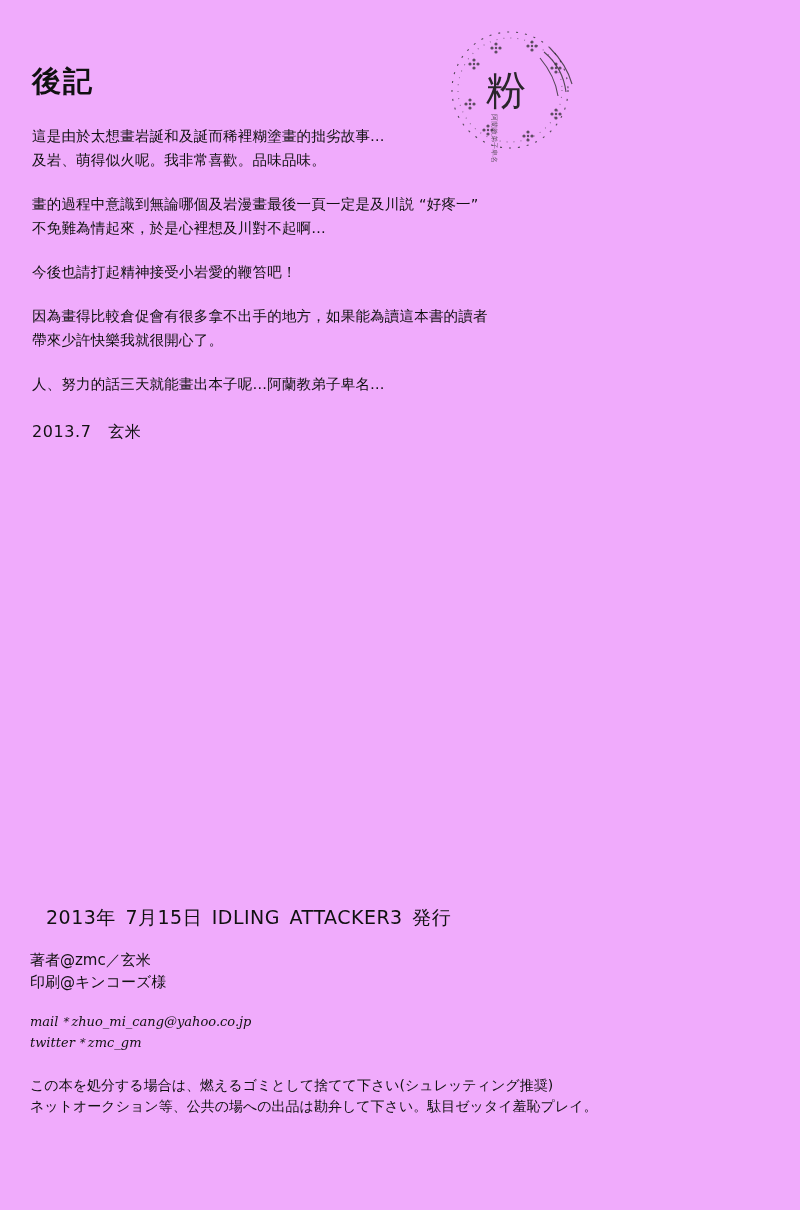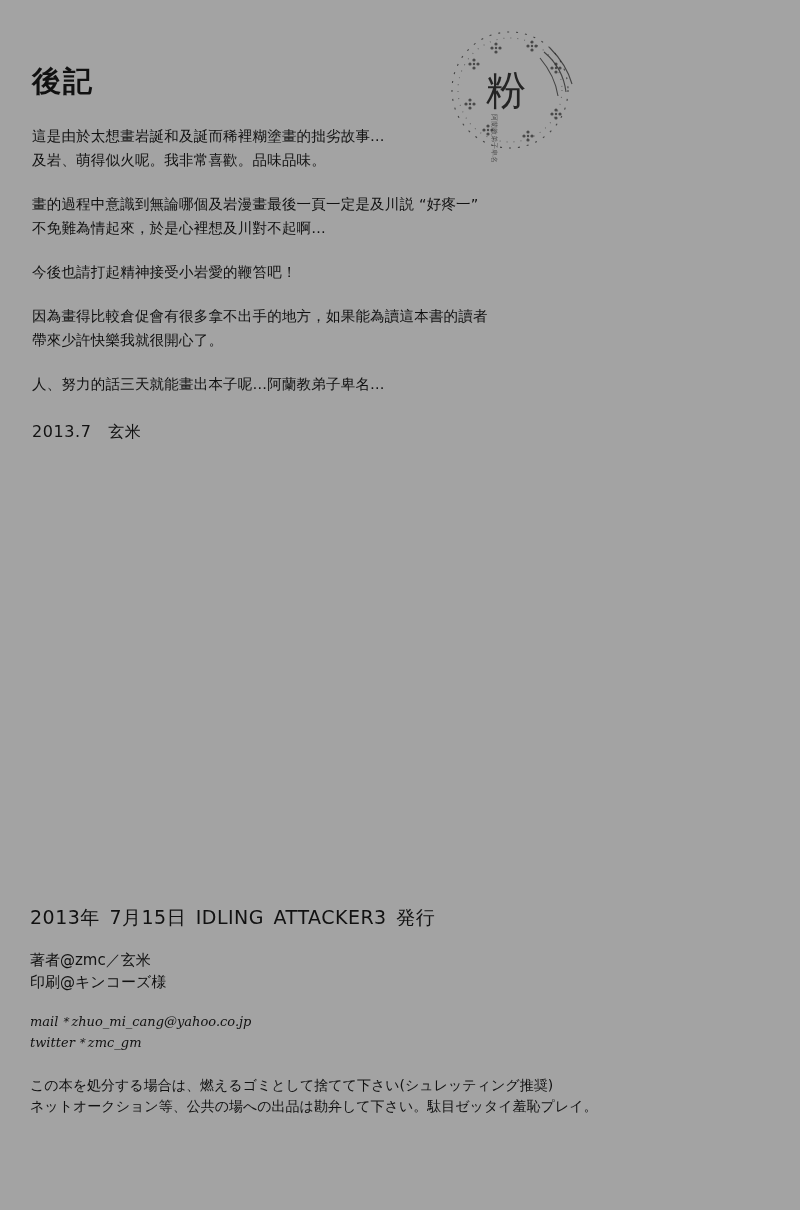--- a/index.html
+++ b/index.html
@@ -12,21 +12,21 @@
     height: 1210px;
     position: relative;
     font-family: "Liberation Sans", sans-serif;
     color: #1a1a1a;
     overflow: hidden;
   }
   .page {
     position: relative;
     width: 800px;
     height: 1210px;
-    background: #a3a3a3;
+    background: #f0abfc;
   }
 
   
   .afterword {
     position: absolute;
     left: 30px;
     top: 62px;
     width: 620px;
   }
   .afterword-title {
@@ -77,21 +77,21 @@
     letter-spacing: 2.5px;
     color: #111;
     margin: 0 0 8px 0;
     word-spacing: 8px;
   }
   .colophon-date {
     font-family: "DejaVu Sans", sans-serif;
     font-size: 19px;
     letter-spacing: 0.5px;
     color: #111;
-    margin: 0 0 18px 0;
+    margin: 0 0 18px 16px;
     word-spacing: 3px;
   }
   .credits {
     font-family: "DejaVu Sans", sans-serif;
     font-size: 15px;
     line-height: 22px;
     color: #111;
     margin: 0 0 18px 0;
   }
   .contact {

